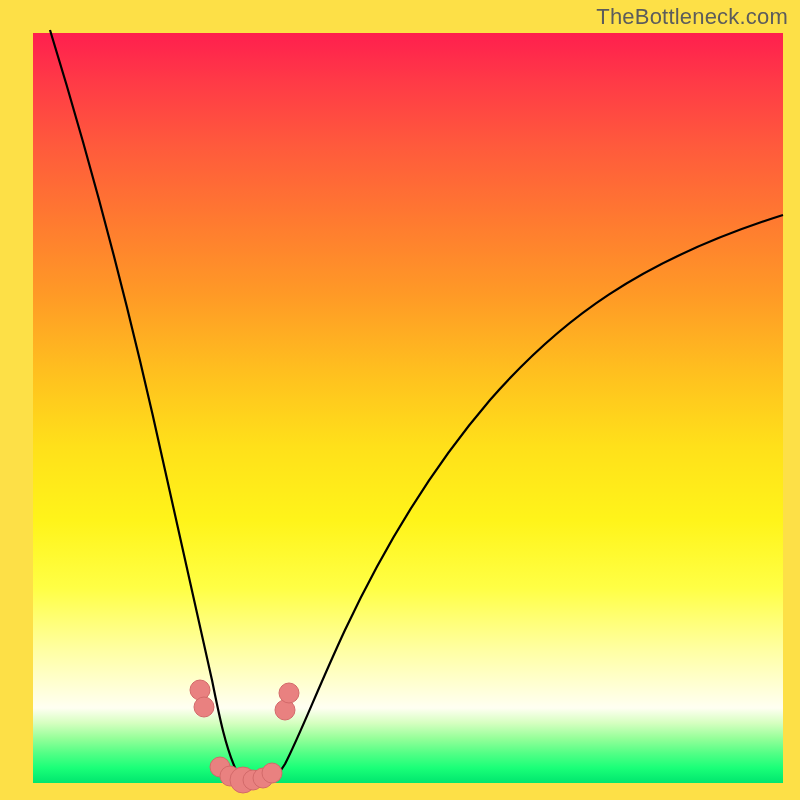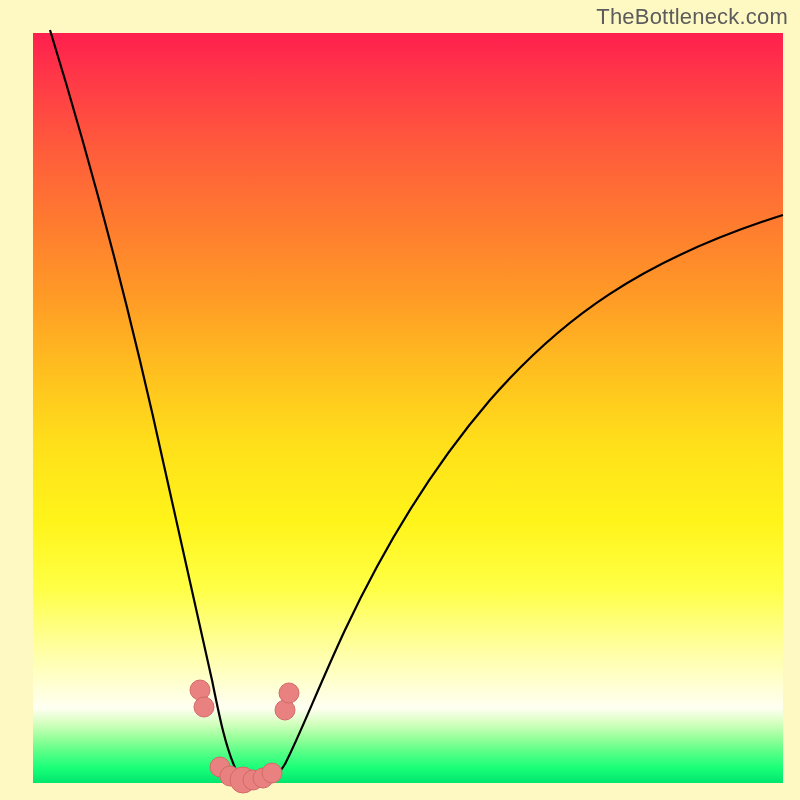--- a/index.html
+++ b/index.html
@@ -9,21 +9,21 @@
     height: 800px;
     background: #000;
     overflow: hidden;
   }
   .frame {
     position: absolute;
     left: 0;
     top: 0;
     width: 800px;
     height: 800px;
-    background: #fef9c3;
+    background: #fde047;
   }
   .plot-area {
     position: absolute;
     left: 33px;
     top: 33px;
     width: 750px;
     height: 750px;
     background: linear-gradient(to bottom,
       #ff1f4e 0%,
       #ff3847 6%,

